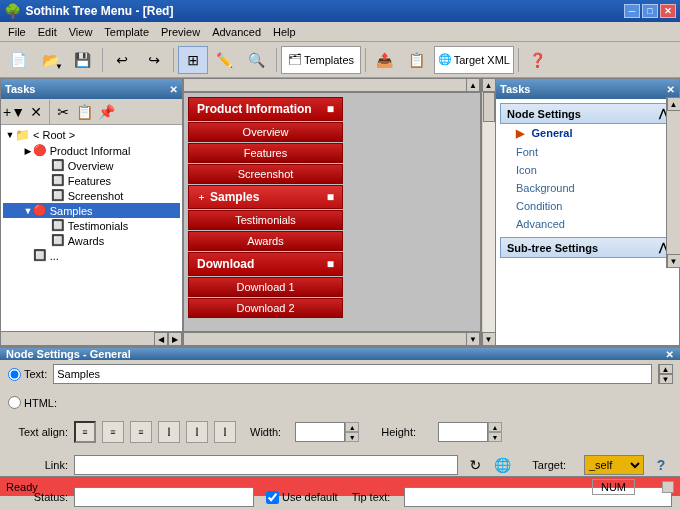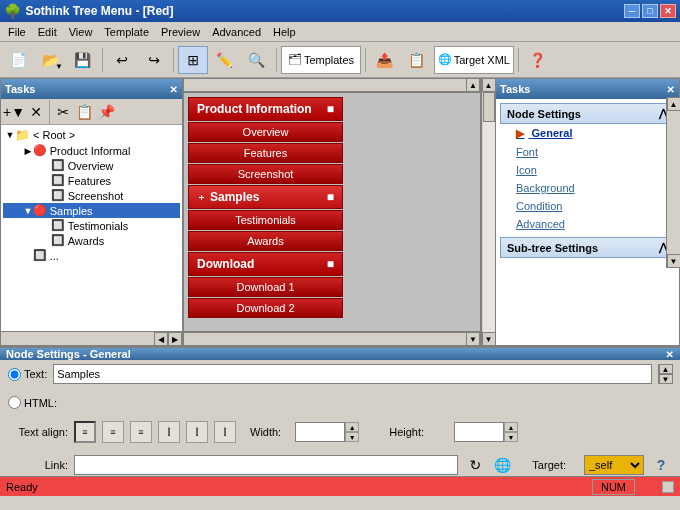--- a/index.html
+++ b/index.html
@@ -96,21 +96,21 @@
       flex-shrink: 0;
     }
     .tasks-content { flex: 1; overflow: auto; padding: 4px; }
     .task-section { margin-bottom: 4px; }
     .task-section-header {
       background: linear-gradient(to bottom, #dde8f5, #c5d9f0);
       border: 1px solid #7a9fc8; padding: 3px 6px; font-weight: bold; font-size: 11px;
       display: flex; justify-content: space-between; align-items: center; cursor: pointer;
     }
     .task-item {
-      padding: 3px 16px; font-size: 11px; cursor: pointer; color: #336699; text-decoration: underline;
+      padding: 3px 16px; font-size: 11px; cursor: pointer; color: #336699;
     }
     .task-item.active { font-weight: bold; color: #003399; }
     .subtree-header {
       background: linear-gradient(to bottom, #dde8f5, #c5d9f0);
       border: 1px solid #7a9fc8; padding: 3px 6px; font-weight: bold; font-size: 11px;
       display: flex; justify-content: space-between; align-items: center; cursor: pointer;
       margin-top: 4px;
     }
 
     
@@ -422,21 +422,21 @@
       <div class="ns-align-btn">⫿</div>
       <div class="ns-align-btn">⫿</div>
       <span style="margin: 0 8px;">Width:</span>
       <div style="display:flex; align-items:center;">
         <input type="text" class="ns-small-input" style="">
         <div class="ns-spin">
           <div class="ns-spin-btn">▲</div>
           <div class="ns-spin-btn">▼</div>
         </div>
       </div>
-      <span style="margin: 0 24px;">Height:</span>
+      <span style="margin: 0 16px;">Height:</span>
       <div style="display:flex; align-items:center;">
         <input type="text" class="ns-small-input" style="">
         <div class="ns-spin">
           <div class="ns-spin-btn">▲</div>
           <div class="ns-spin-btn">▼</div>
         </div>
       </div>
     </div>
 
     <div class="ns-row">
@@ -447,20 +447,30 @@
       <span style="margin: 0 12px;">Target:</span>
       <select class="ns-select">
         <option>_self</option>
         <option>_blank</option>
         <option>_parent</option>
         <option>_top</option>
       </select>
       <div class="tb-btn" style="width:22px; height:20px; color:#336699; font-weight:bold;">?</div>
     </div>
 
+    <div class="ns-row">
+      <span class="ns-label">Status:</span>
+      <input type="text" style="width: 180px; height: 20px; border: 1px solid rgb(128, 128, 128); background: white;">
+      <div class="ns-checkbox" style="margin-left: 6px;">
+        <input type="checkbox" checked="" style="">
+        <label>Use default</label>
+      </div>
+      <span style="margin: 0 8px;">Tip text:</span>
+      <input type="text" style="flex: 1 1 0%; height: 20px; border: 1px solid rgb(128, 128, 128); background: white;">
+    </div>
   </div>
 </div>
 
 <div class="status-bar">
   <span>Ready</span>
   <div class="status-right">
     <div class="status-num">NUM</div>
     <div style="width:12px; height:12px; background: #d4d0c8; border: 1px solid #999; cursor:nwse-resize;"></div>
   </div>
 </div>

